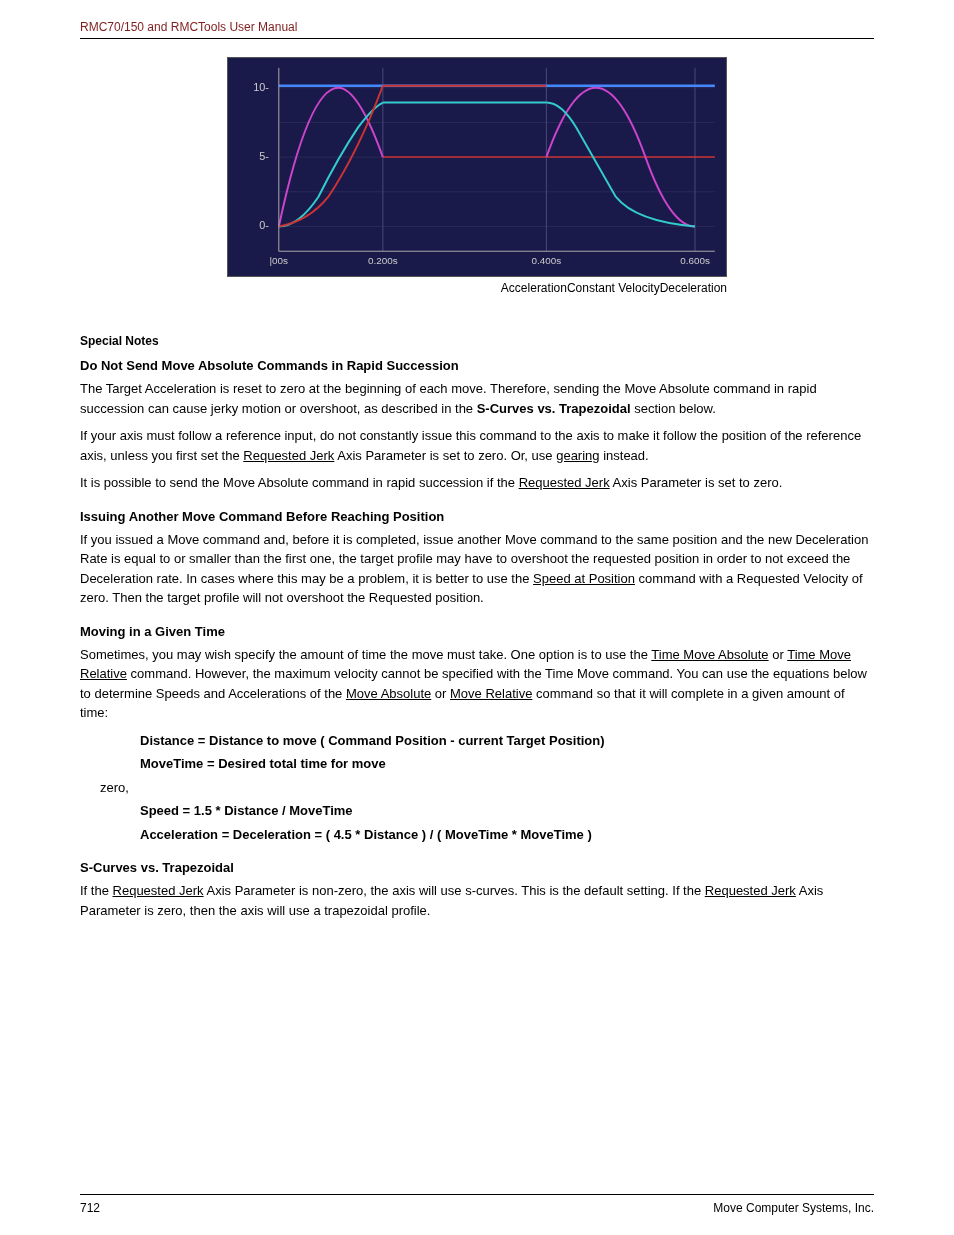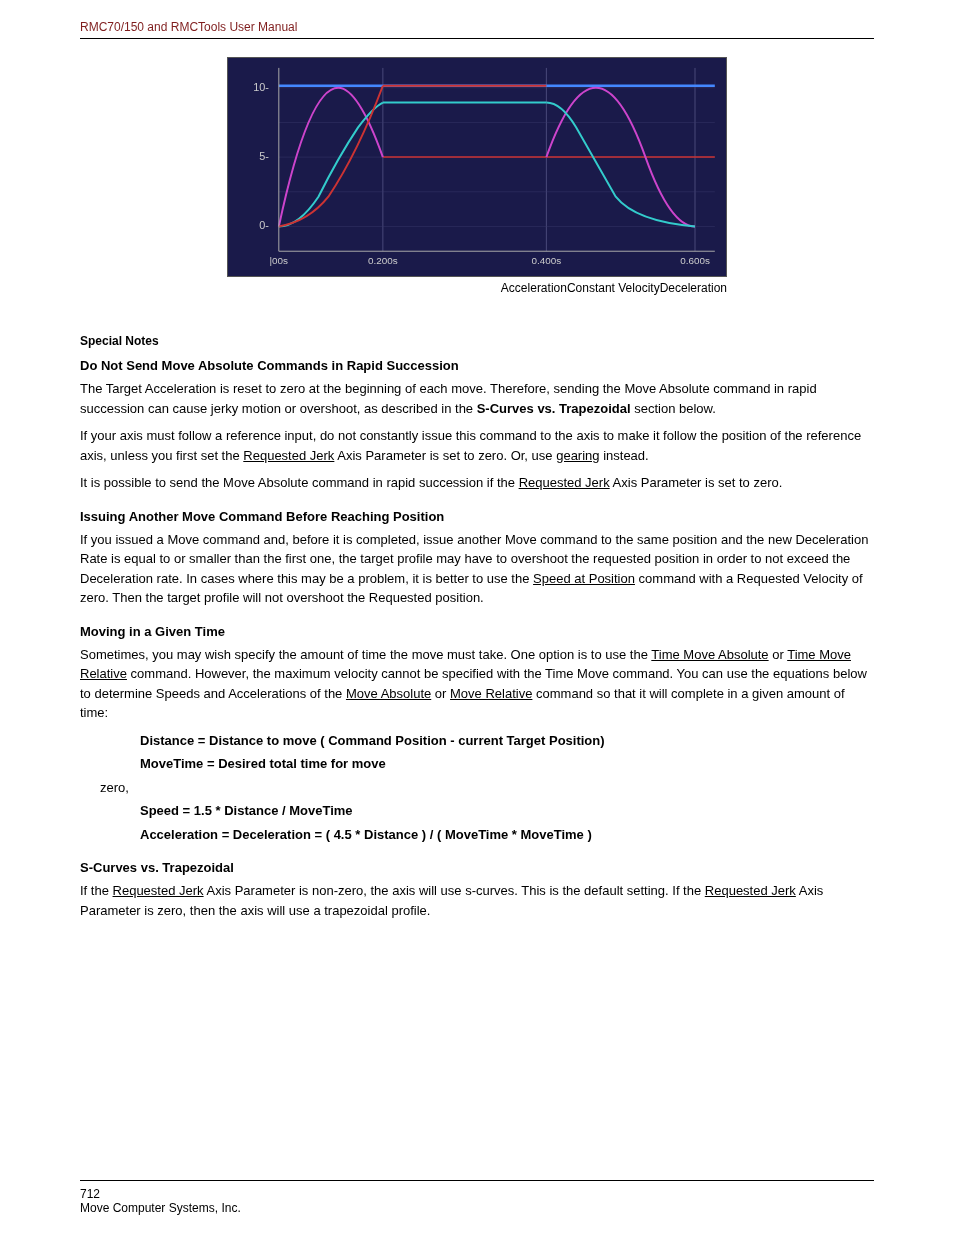--- a/index.html
+++ b/index.html
@@ -89,21 +89,20 @@
     .footer {
       position: absolute;
       bottom: 20px;
       left: 80px;
       right: 80px;
       border-top: 1px solid #000;
       padding-top: 6px;
       display: flex;
       justify-content: space-between;
       font-size: 12px;
-      flex-direction: column;
     }
   </style>
 </head>
 <body>
 
 <div class="page">
   <div class="header">
     <span>RMC70/150 and RMCTools User Manual</span>
   </div>
 

